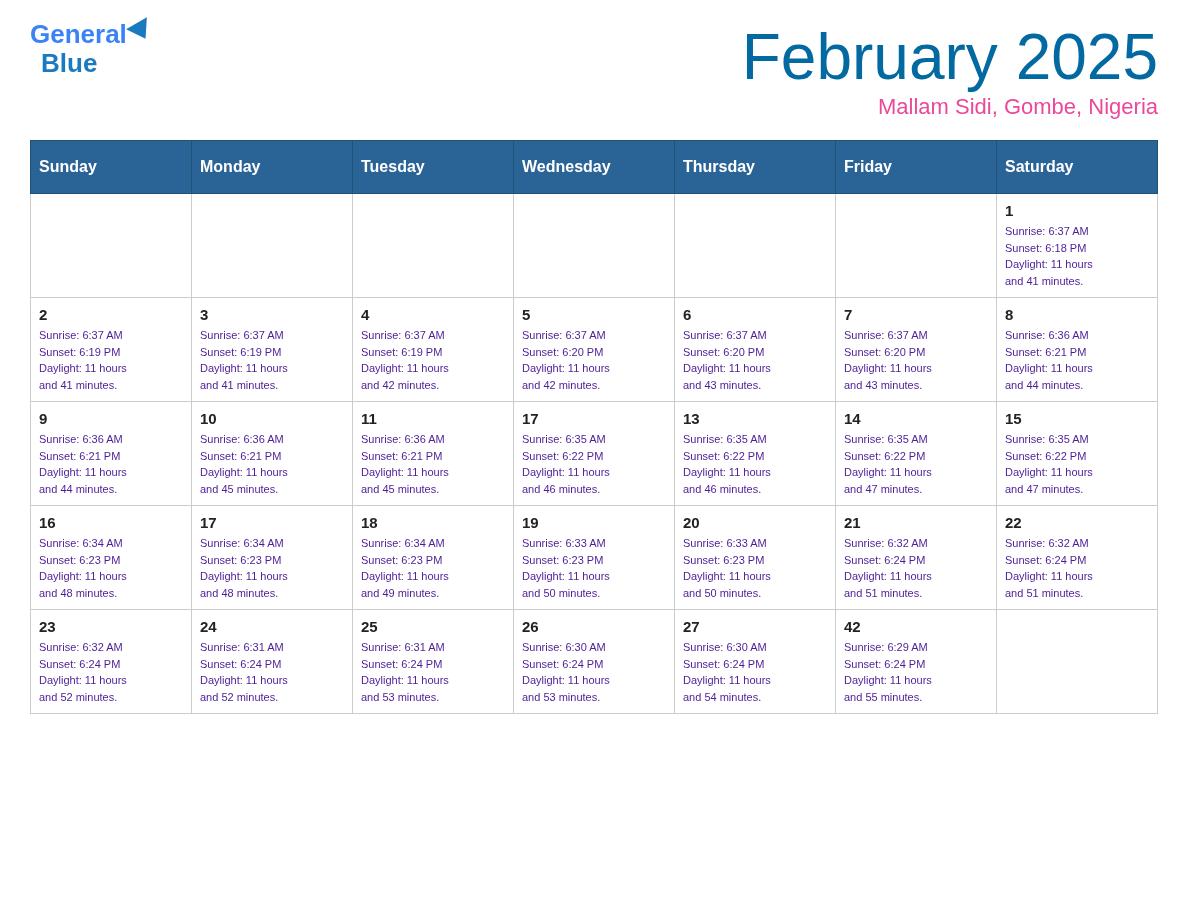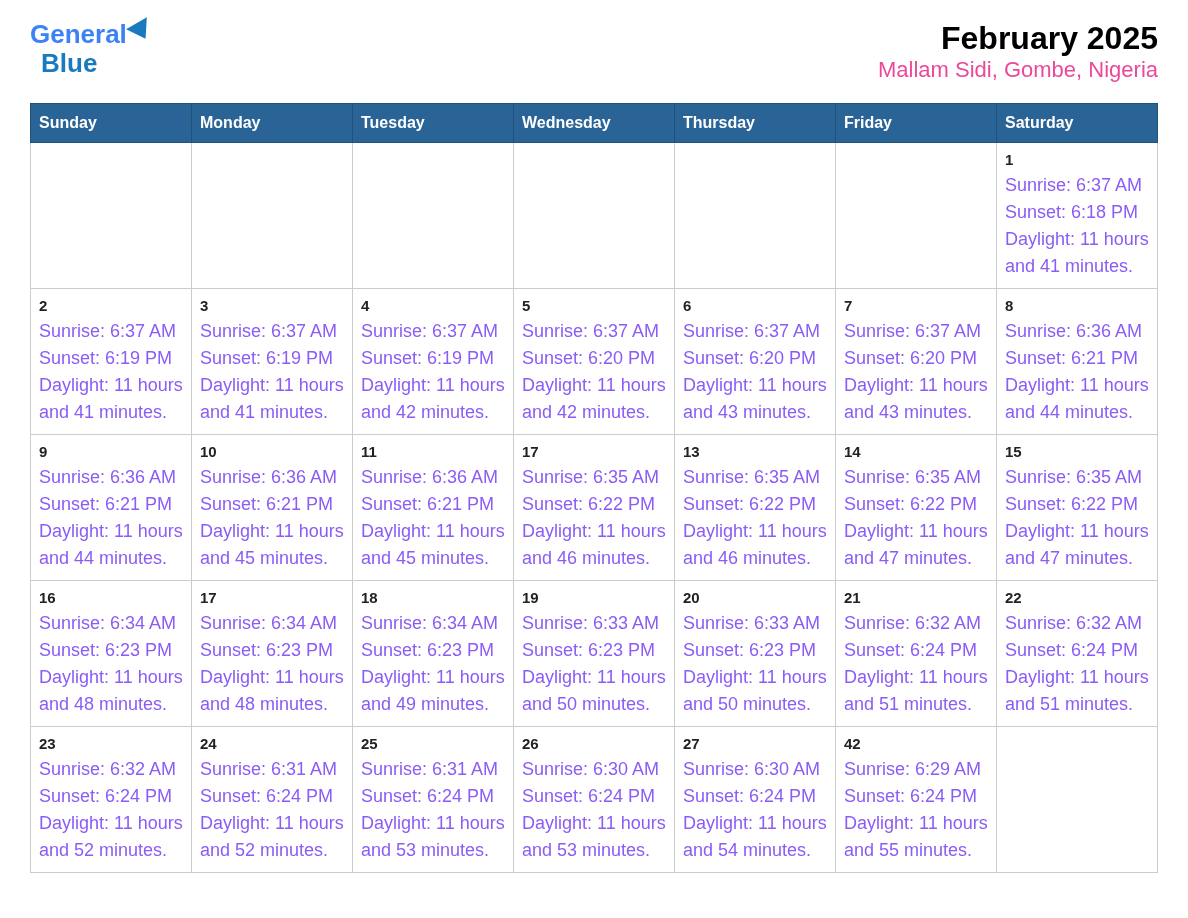--- a/index.html
+++ b/index.html
@@ -51,38 +51,38 @@
       line-height: 1.1;
     }
     .logo-top-row {
       display: flex;
       align-items: center;
     }
     .title-block {
       text-align: right;
     }
     .title-block h1 {
-      font-size: 32px;
-      font-weight: bold;
-      color: #000000;
+      font-size: 64px;
+      font-weight: normal;
+      color: #0369a1;
     }
     .title-block h2 {
       font-size: 22px;
       font-weight: normal;
       color: #ec4899;
       text-align: right;
     }
     .calendar {
       width: 100%;
       border-collapse: collapse;
     }
     .calendar thead tr th {
       background-color: #2a6496;
       color: #fff;
-      padding: 10px 8px;
+      padding: 17px 8px;
       font-size: 16px;
       font-weight: bold;
       text-align: left;
       border: 1px solid #1e5277;
     }
     .calendar tbody tr td {
       vertical-align: top;
       padding: 8px;
       border: 1px solid #ccc;
       width: calc(100% / 7);
@@ -95,22 +95,22 @@
       background: #fff;
     }
     .day-number {
       font-size: 15px;
       font-weight: bold;
       color: #222;
       display: block;
       margin-bottom: 4px;
     }
     .day-info {
-      font-size: 18px;
-      color: #8b5cf6;
+      font-size: 11px;
+      color: #4c1d95;
       line-height: 1.5;
     }
     .week-row td {
       border-top: 2px solid #2a6496;
     }
   </style>
 </head>
 <body>
 
 <div class="header">

